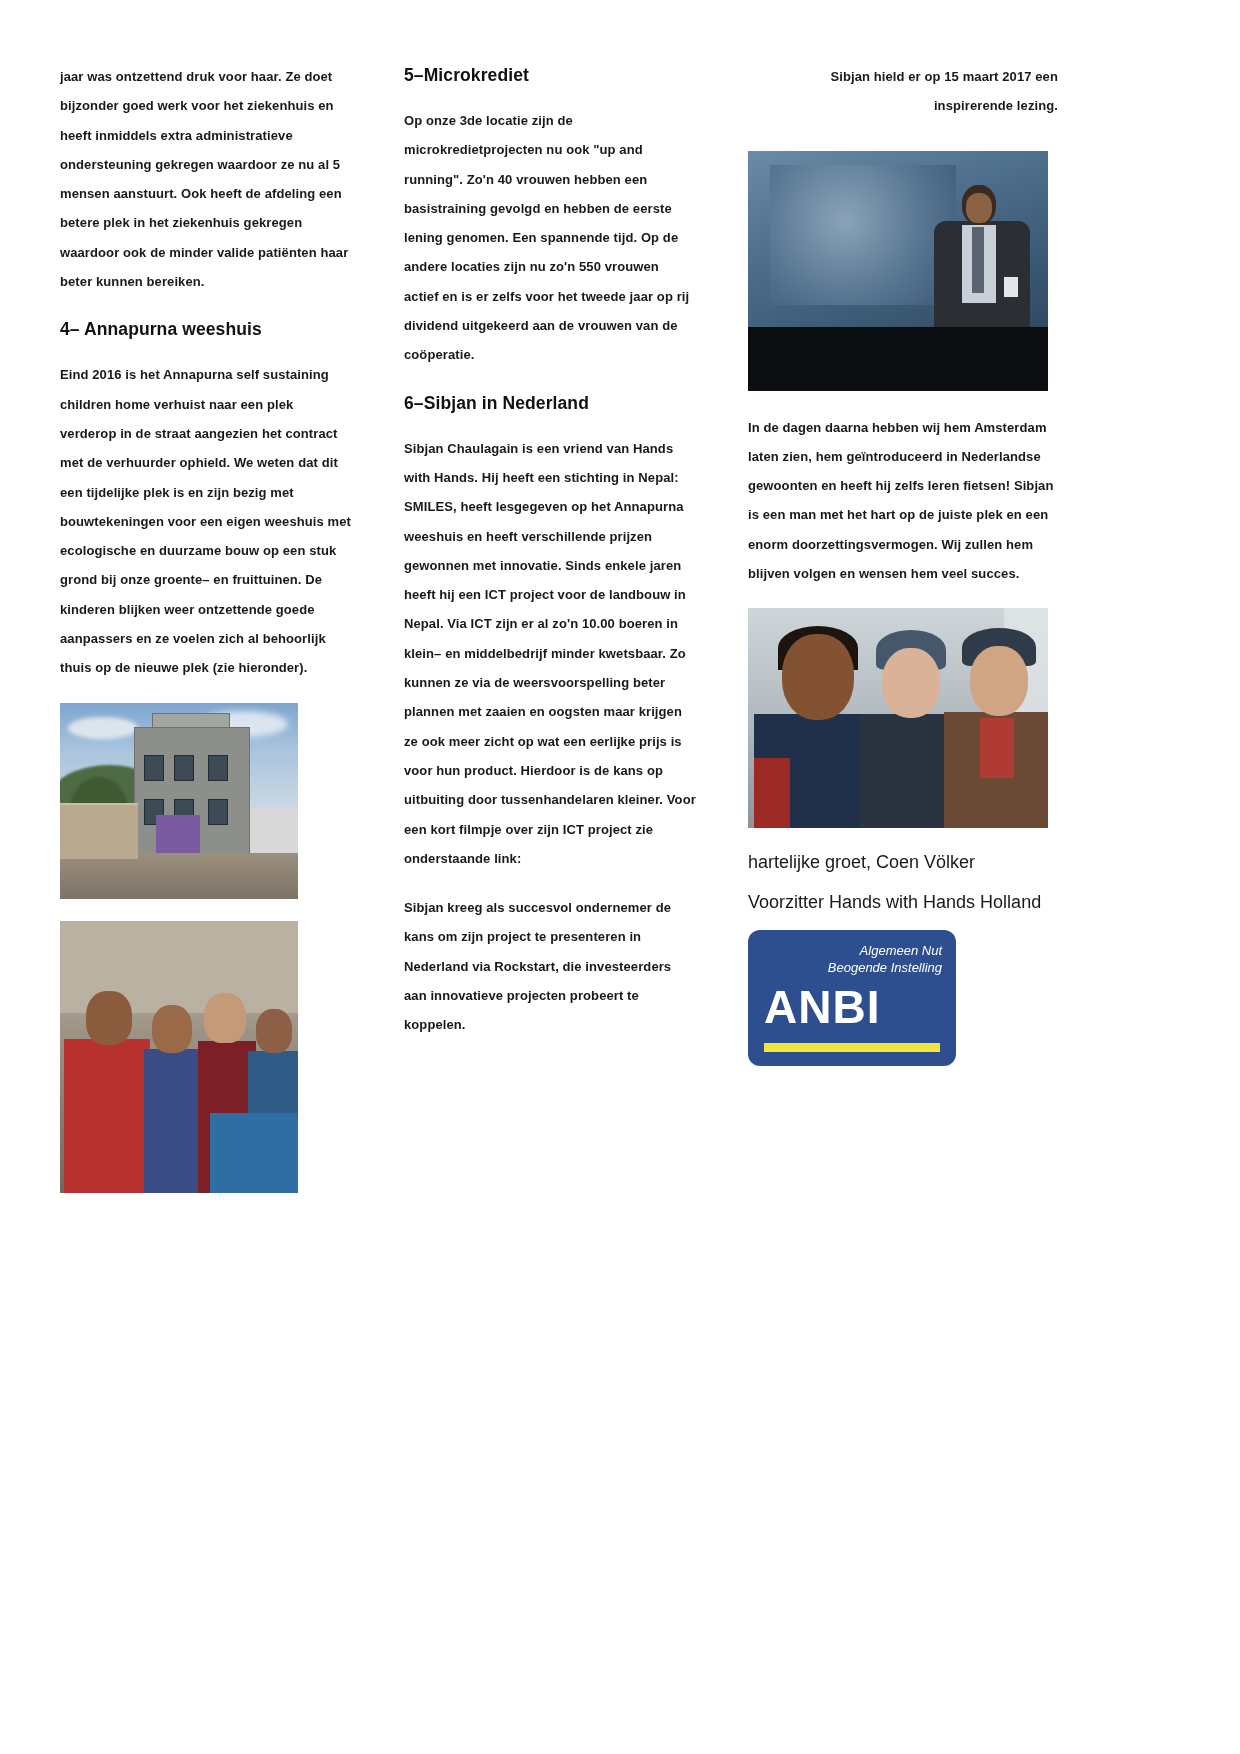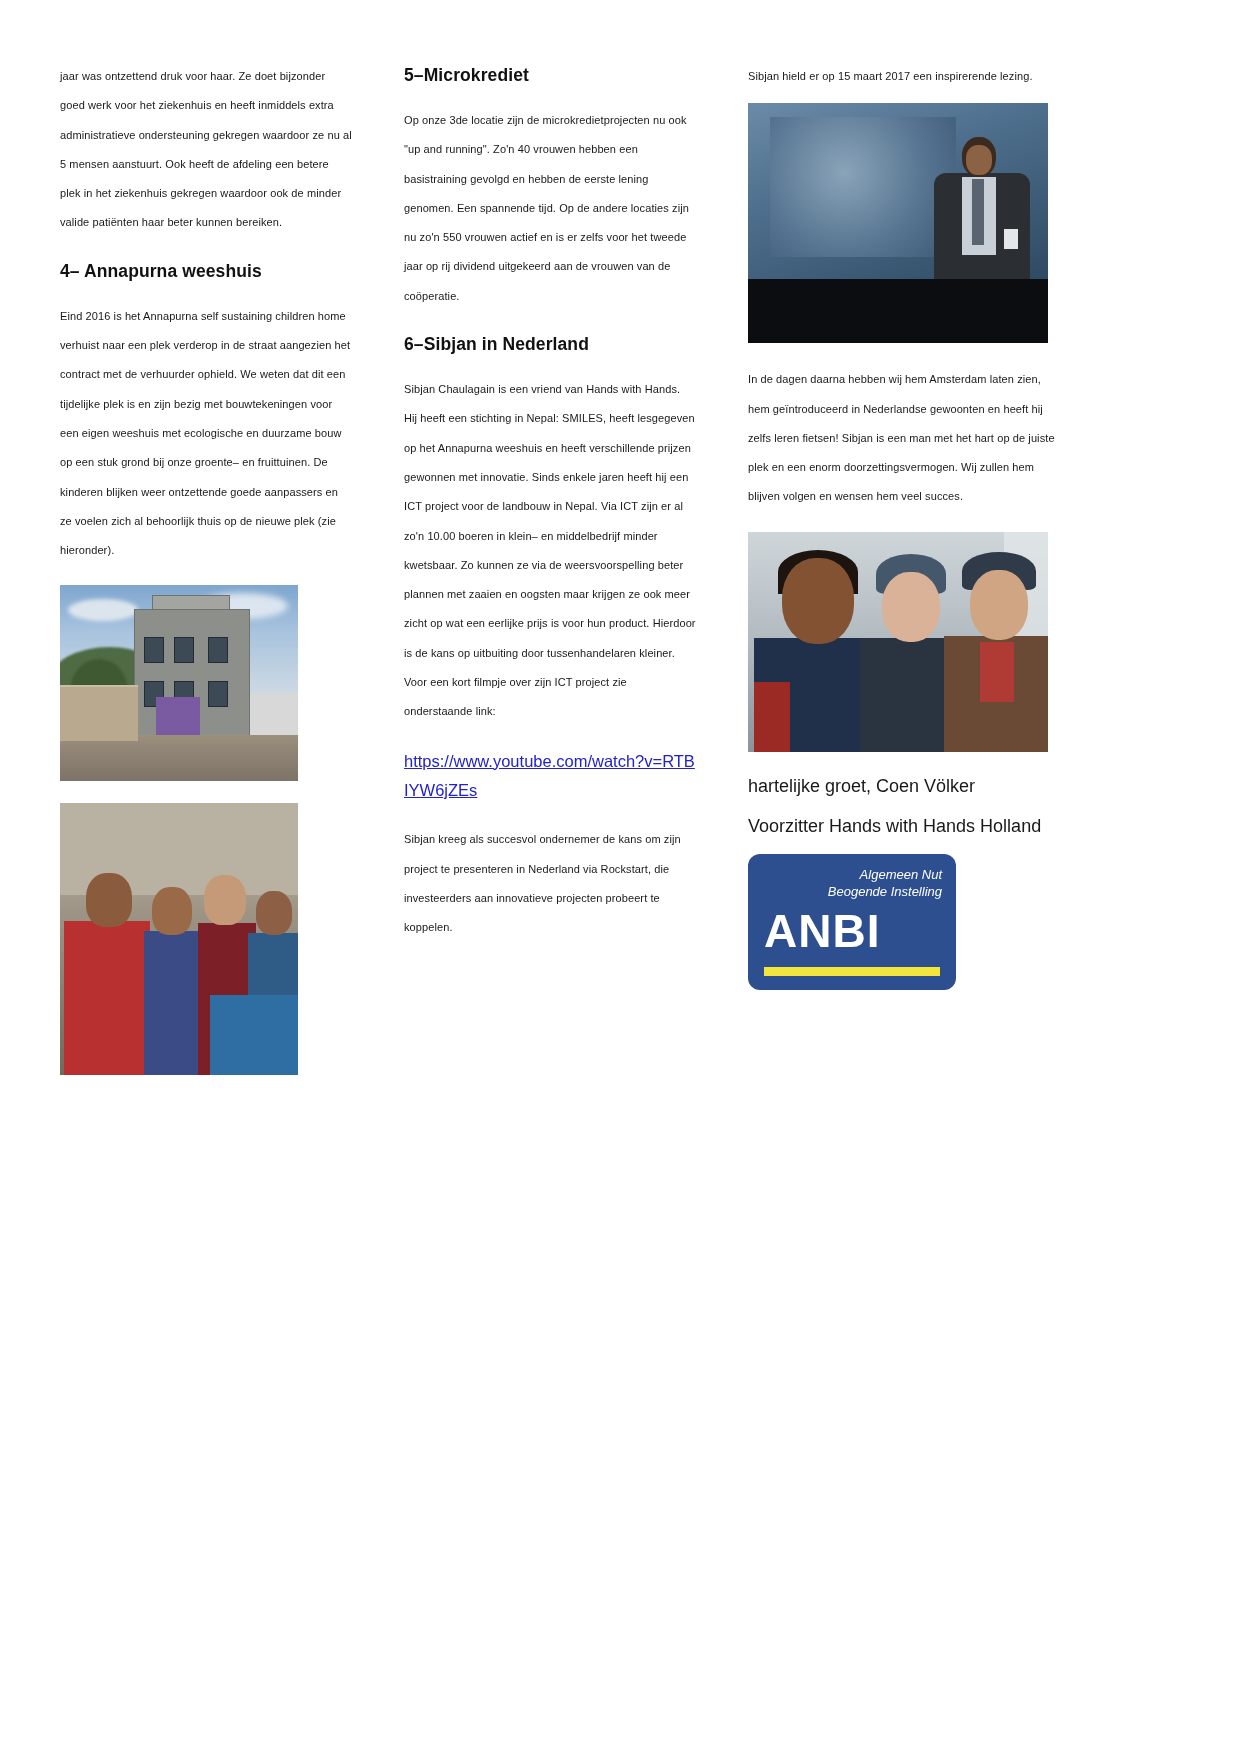--- a/index.html
+++ b/index.html
@@ -28,27 +28,27 @@
     gap: 52px;
     align-items: flex-start;
   }
   .col { width: 292px; }
   .col.c1 { width: 292px; }
   .col.c2 { width: 292px; }
   .col.c3 { width: 310px; }
 
   p.body {
     margin: 0 0 20px 0;
-    font-size: 11px;
+    font-size: 13px;
     line-height: 29.3px;
     letter-spacing: 0.1px;
     color: #191919;
-    font-weight: 400;
-  }
-  p.body.tight { margin-bottom: 12px; }
+    font-weight: 700;
+  }
+  p.body.tight { margin-bottom: 30px; text-align: right; }
 
   h3.heading {
     margin: 6px 0 18px 0;
     font-size: 17.5px;
     line-height: 26px;
     font-weight: 700;
     color: #111;
     letter-spacing: 0.1px;
   }
   h3.heading.first { margin-top: 0; }
@@ -320,23 +320,20 @@
 
     <div class="col c2">
       <h3 class="heading first">5–Microkrediet</h3>
 
       <p class="body">Op onze 3de locatie zijn de microkredietprojecten nu ook "up and running". Zo'n 40 vrouwen hebben een basistraining gevolgd en hebben de eerste lening genomen. Een spannende tijd. Op de andere locaties zijn nu zo'n 550 vrouwen actief en is er zelfs voor het tweede jaar op rij dividend uitgekeerd aan de vrouwen van de coöperatie.</p>
 
       <h3 class="heading">6–Sibjan in Nederland</h3>
 
       <p class="body">Sibjan Chaulagain is een vriend van Hands with Hands. Hij heeft een stichting in Nepal: SMILES, heeft lesgegeven op het Annapurna weeshuis en heeft verschillende prijzen gewonnen met innovatie. Sinds enkele jaren heeft hij een ICT project voor de landbouw in Nepal. Via ICT zijn er al zo'n 10.00 boeren in klein– en middelbedrijf minder kwetsbaar. Zo kunnen ze via de weersvoorspelling beter plannen met zaaien en oogsten maar krijgen ze ook meer zicht op wat een eerlijke prijs is voor hun product. Hierdoor is de kans op uitbuiting door tussenhandelaren kleiner. Voor een kort filmpje over zijn ICT project zie onderstaande link:</p>
 
-      <p class="linkwrap">
-        <a class="link" href="#">https://www.youtube.com/watch?v=RTBIYW6jZEs</a>
-      </p>
 
       <p class="body">Sibjan kreeg als succesvol ondernemer de kans om zijn project te presenteren in Nederland via Rockstart, die investeerders aan innovatieve projecten probeert te koppelen.</p>
     </div>
 
     <div class="col c3">
       <p class="body tight">Sibjan hield er op 15 maart 2017 een inspirerende lezing.</p>
 
       <div class="photo ph-lecture">
         <div class="scr"></div>
         <div class="scrimg"></div>

